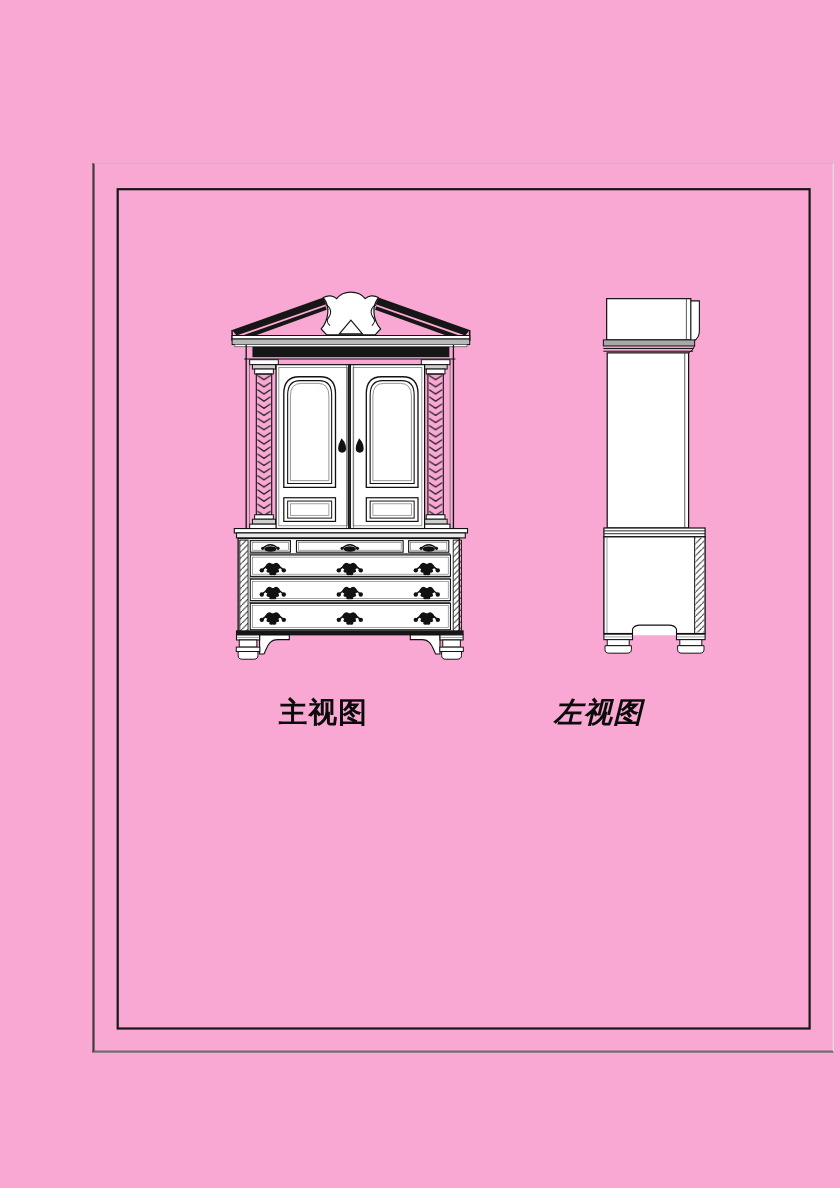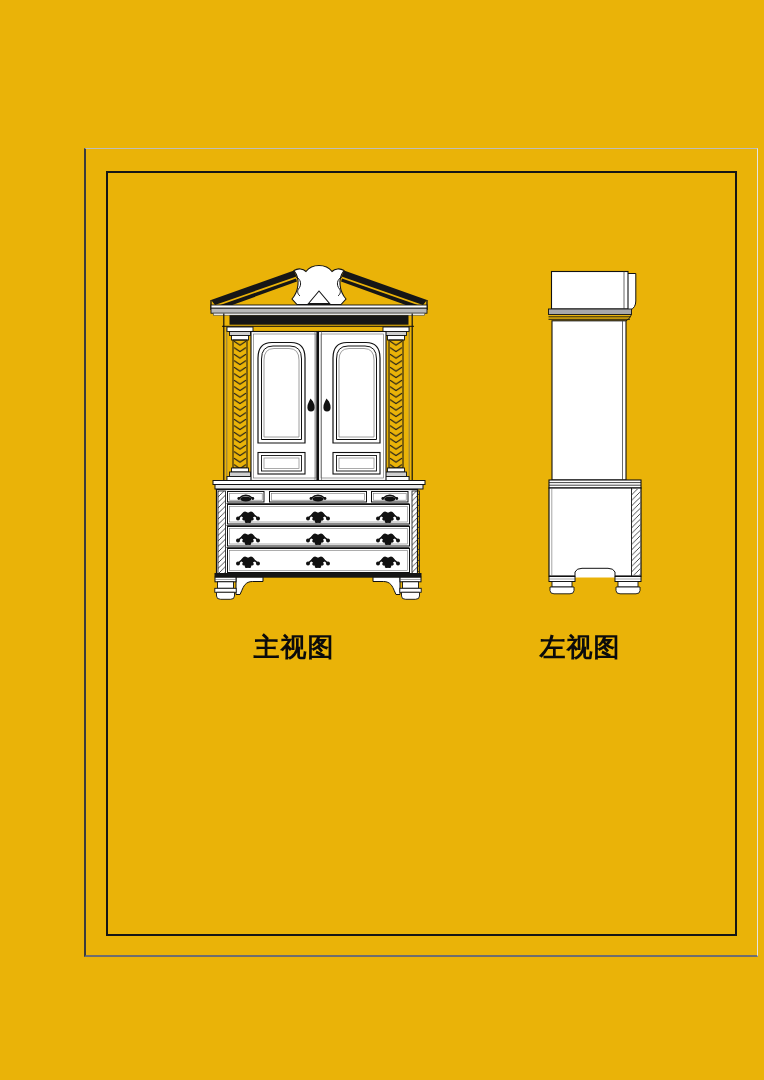--- a/index.html
+++ b/index.html
@@ -1,42 +1,42 @@
 <!DOCTYPE html>
 <html><head>
 <meta charset="utf-8">
 <style>
   html,body{margin:0;padding:0;}
   body{
     width:764px;height:1080px;background:#ffffff;
     font-family:"Liberation Sans","DejaVu Sans",sans-serif;
     position:relative;overflow:hidden;
   }
-  .sheet{position:absolute;left:0;top:0;width:764px;height:1080px;background:#eab308;}
+  .sheet{position:absolute;left:0;top:0;width:764px;height:1080px;background:#f9a8d4;}
   .outer-border{
     position:absolute;left:84px;top:148px;width:671px;height:806px;
     border-top:1px solid #bdbdbd;
     border-left:2px solid #3c3c3c;
     border-bottom:2px solid #6e6e6e;
     border-right:1px solid #e3e3e3;
   }
   .inner-border{
     position:absolute;left:106px;top:171px;width:627px;height:761px;
     border:2px solid #161616;
   }
   .view-svg{position:absolute;}
   #front-svg{left:190px;top:261px;width:250px;height:349px;}
   #side-svg{left:540px;top:261px;width:110px;height:349px;}
   .view-label{
     position:absolute;top:630px;width:112px;height:34px;
     font-size:26px;font-weight:700;color:#0b0b0b;
     text-align:center;line-height:34px;letter-spacing:1px;white-space:nowrap;
   }
   #front-label{left:238px;}
-  #side-label{left:524px;}
+  #side-label{left:488px;font-style:italic;}
 </style>
 </head>
 <body>
 
 <div class="sheet">
 
   <div class="outer-border"></div>
   <div class="inner-border"></div>
 
   <svg id="front-svg" class="view-svg" viewBox="190 261 250 349">

